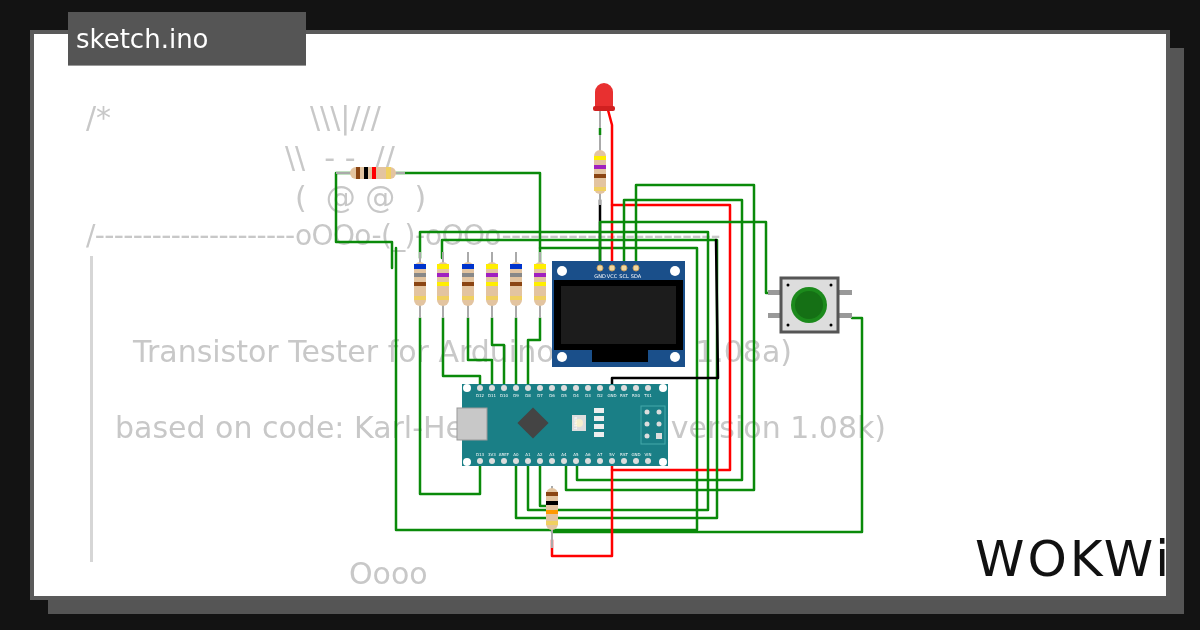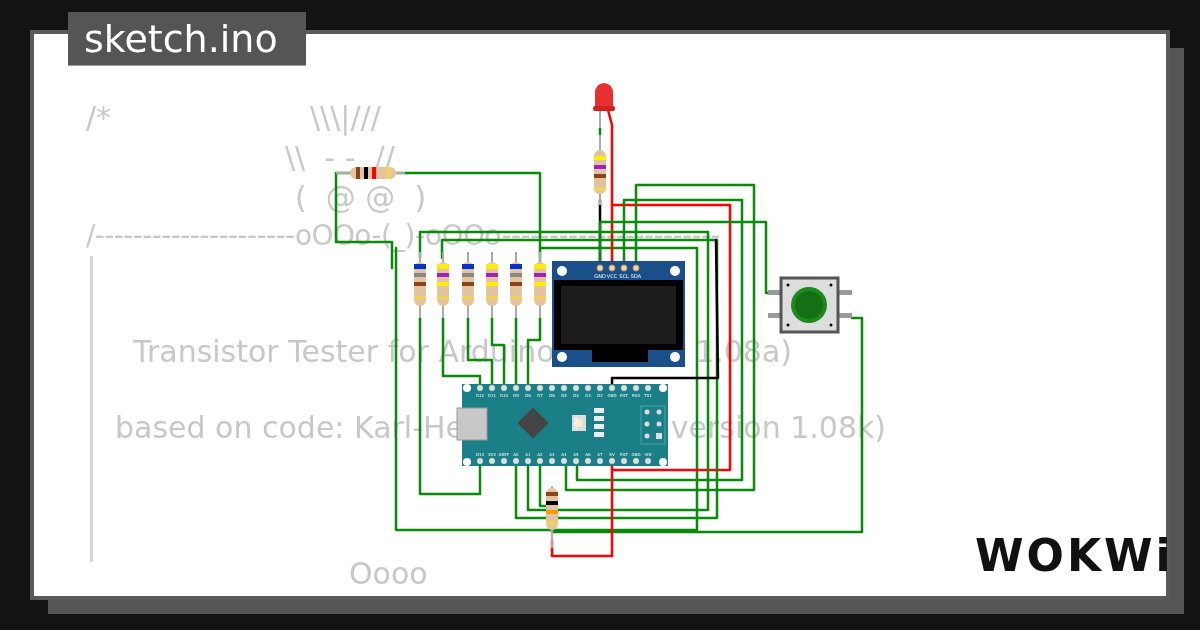--- a/index.html
+++ b/index.html
@@ -1,24 +1,24 @@
 <!DOCTYPE html>
 <html><head>
 <meta charset="utf-8">
 <style>
   html,body{margin:0;padding:0;}
   body{width:1200px;height:630px;background:#131313;position:relative;overflow:hidden;font-family:"DejaVu Sans","Liberation Sans",sans-serif;}
   .shadow{position:absolute;left:48px;top:48px;width:1136px;height:566px;background:#555555;}
   .card{position:absolute;left:30px;top:30px;width:1132px;height:562px;background:#ffffff;border:4px solid #5a5a5a;}
-  .tab{position:absolute;left:68px;top:12px;width:238px;height:54px;background:#555555;border-bottom:1px solid #999;color:#fff;font-size:38px;line-height:54px;padding-left:16px;box-sizing:border-box;font-family:"DejaVu Sans",sans-serif;}
+  .tab{position:absolute;left:68px;top:12px;width:238px;height:54px;background:#555555;border-bottom:1px solid #999;color:#fff;font-size:26px;line-height:54px;padding-left:8px;box-sizing:border-box;font-family:"DejaVu Sans",sans-serif;}
   .code{position:absolute;left:0;top:0;width:1200px;height:630px;color:#c8c8c8;font-family:"DejaVu Sans",sans-serif;}
   .code .ln{position:absolute;white-space:pre;font-size:30px;line-height:36px;}
   .vbar{position:absolute;left:90px;top:256px;width:3px;height:306px;background:#d6d6d6;}
   svg.circuit{position:absolute;left:0;top:0;}
-  .logo{position:absolute;left:975px;top:530px;font-size:44px;font-weight:bold;color:#111;letter-spacing:3px;font-family:"DejaVu Sans",sans-serif;}
+  .logo{position:absolute;left:975px;top:530px;font-size:50px;font-weight:normal;color:#111;letter-spacing:3px;font-family:"DejaVu Sans",sans-serif;}
 </style>
 </head>
 <body>
 
 <div class="shadow"></div>
 <div class="card"></div>
 <div class="tab">sketch.ino</div>
 
 <div class="code">
   <div class="ln" style="left:86px;top:100px;">/*</div>

